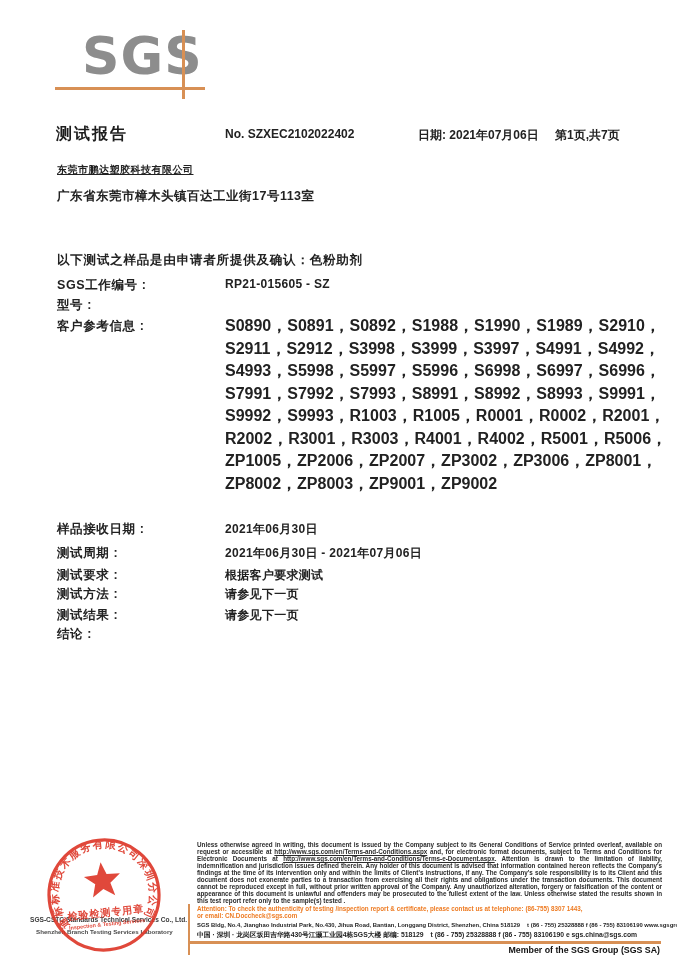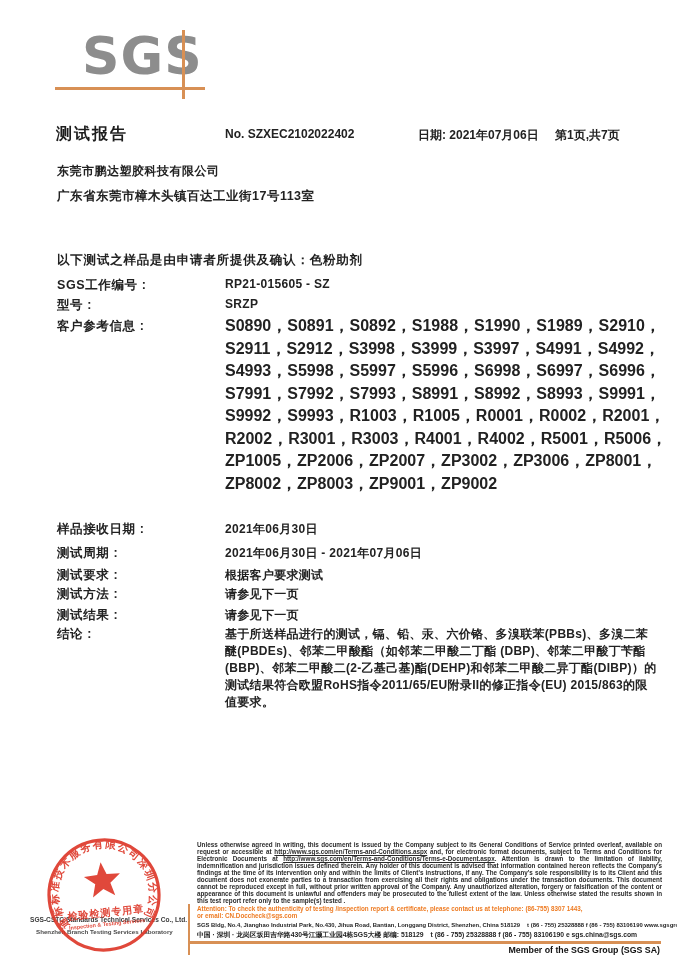--- a/index.html
+++ b/index.html
@@ -18,21 +18,21 @@
   }
   .logo-hline { position:absolute; left:55px; top:87px; width:150px; height:3px; background:#d89055; }
   .logo-vline { position:absolute; left:182px; top:30px; width:3px; height:69px; background:#d89055; }
 
   .report-title { position:absolute; left:56px; top:124px; font-size:16px; font-weight:bold; color:#1d1d1d; letter-spacing:2px;text-align:right; }
   .report-no    { position:absolute; left:225px; top:127px; font-size:12px; font-weight:bold; }
   .report-date  { position:absolute; left:418px; top:127px; font-size:12px; font-weight:bold; }
   .report-page  { position:absolute; left:555px; top:127px; font-size:12px; font-weight:bold; }
 
   
-  .client-name    { position:absolute; left:57px; top:163px; font-size:12px; font-weight:bold; letter-spacing:0.5px; }
+  .client-name    { position:absolute; left:57px; top:163px; font-size:10px; font-weight:bold; letter-spacing:0.5px;text-decoration:underline; }
   .client-address { position:absolute; left:57px; top:188px; font-size:12.5px; font-weight:bold; letter-spacing:0.5px; }
   .sample-statement { position:absolute; left:57px; top:252px; font-size:12.5px; font-weight:bold; letter-spacing:0.8px; }
 
   
   .lbl { position:absolute; left:57px; font-size:12.5px; font-weight:bold; letter-spacing:0.6px; white-space:nowrap; }
   .val { position:absolute; left:225px; font-size:12px; font-weight:bold; letter-spacing:0.3px; width:434px; }
   .ref-lines { position:absolute; left:225px; top:318px; font-size:16px; font-weight:bold; }
   .ref-line { height:22.5px; line-height:15px; white-space:nowrap; }
   .conclusion { line-height:17px; }
 
@@ -67,21 +67,20 @@
 
   <div class="client-name">东莞市鹏达塑胶科技有限公司</div>
   <div class="client-address">广东省东莞市樟木头镇百达工业街17号113室</div>
 
   <div class="sample-statement">以下测试之样品是由申请者所提供及确认：色粉助剂</div>
 
   <div class="lbl" style="top:277px">SGS工作编号 :</div>
   <div class="val" style="top:277px">RP21-015605 - SZ</div>
 
   <div class="lbl" style="top:297px">型号 :</div>
-  <div class="val" style="top:297px">SRZP</div>
 
   <div class="lbl" style="top:318px">客户参考信息 :</div>
   <div class="ref-lines">
     <div class="ref-line">S0890，S0891，S0892，S1988，S1990，S1989，S2910，</div>
     <div class="ref-line">S2911，S2912，S3998，S3999，S3997，S4991，S4992，</div>
     <div class="ref-line">S4993，S5998，S5997，S5996，S6998，S6997，S6996，</div>
     <div class="ref-line">S7991，S7992，S7993，S8991，S8992，S8993，S9991，</div>
     <div class="ref-line">S9992，S9993，R1003，R1005，R0001，R0002，R2001，</div>
     <div class="ref-line">R2002，R3001，R3003，R4001，R4002，R5001，R5006，</div>
     <div class="ref-line">ZP1005，ZP2006，ZP2007，ZP3002，ZP3006，ZP8001，</div>
@@ -97,21 +96,20 @@
   <div class="lbl" style="top:567px">测试要求 :</div>
   <div class="val" style="top:567px">根据客户要求测试</div>
 
   <div class="lbl" style="top:586px">测试方法 :</div>
   <div class="val" style="top:586px">请参见下一页</div>
 
   <div class="lbl" style="top:607px">测试结果 :</div>
   <div class="val" style="top:607px">请参见下一页</div>
 
   <div class="lbl" style="top:626px">结论 :</div>
-  <div class="val conclusion" style="top:626px">基于所送样品进行的测试，镉、铅、汞、六价铬、多溴联苯(PBBs)、多溴二苯醚(PBDEs)、邻苯二甲酸酯（如邻苯二甲酸二丁酯 (DBP)、邻苯二甲酸丁苄酯(BBP)、邻苯二甲酸二(2-乙基己基)酯(DEHP)和邻苯二甲酸二异丁酯(DIBP)）的测试结果符合欧盟RoHS指令2011/65/EU附录II的修正指令(EU) 2015/863的限值要求。</div>
 
   <svg class="seal" viewBox="0 0 120 120">
     <defs>
       <path id="ringArc" d="M 21,83 A 46,46 0 1 1 99,83" fill="none"></path>
     </defs>
     <circle cx="60" cy="60" r="55" fill="none" stroke="#dd3526" stroke-width="3.2"></circle>
     <text font-size="10.5" font-weight="bold" fill="#dd3526" letter-spacing="1.5">
       <textPath href="#ringArc" startOffset="50%" text-anchor="middle">通标标准技术服务有限公司深圳分公司</textPath>
     </text>
     <polygon fill="#dd3526" points="60,27 64.7,39.5 78.1,40.1 67.6,48.5 71.2,61.4 60,54 48.8,61.4 52.4,48.5 41.9,40.1 55.3,39.5"></polygon>

